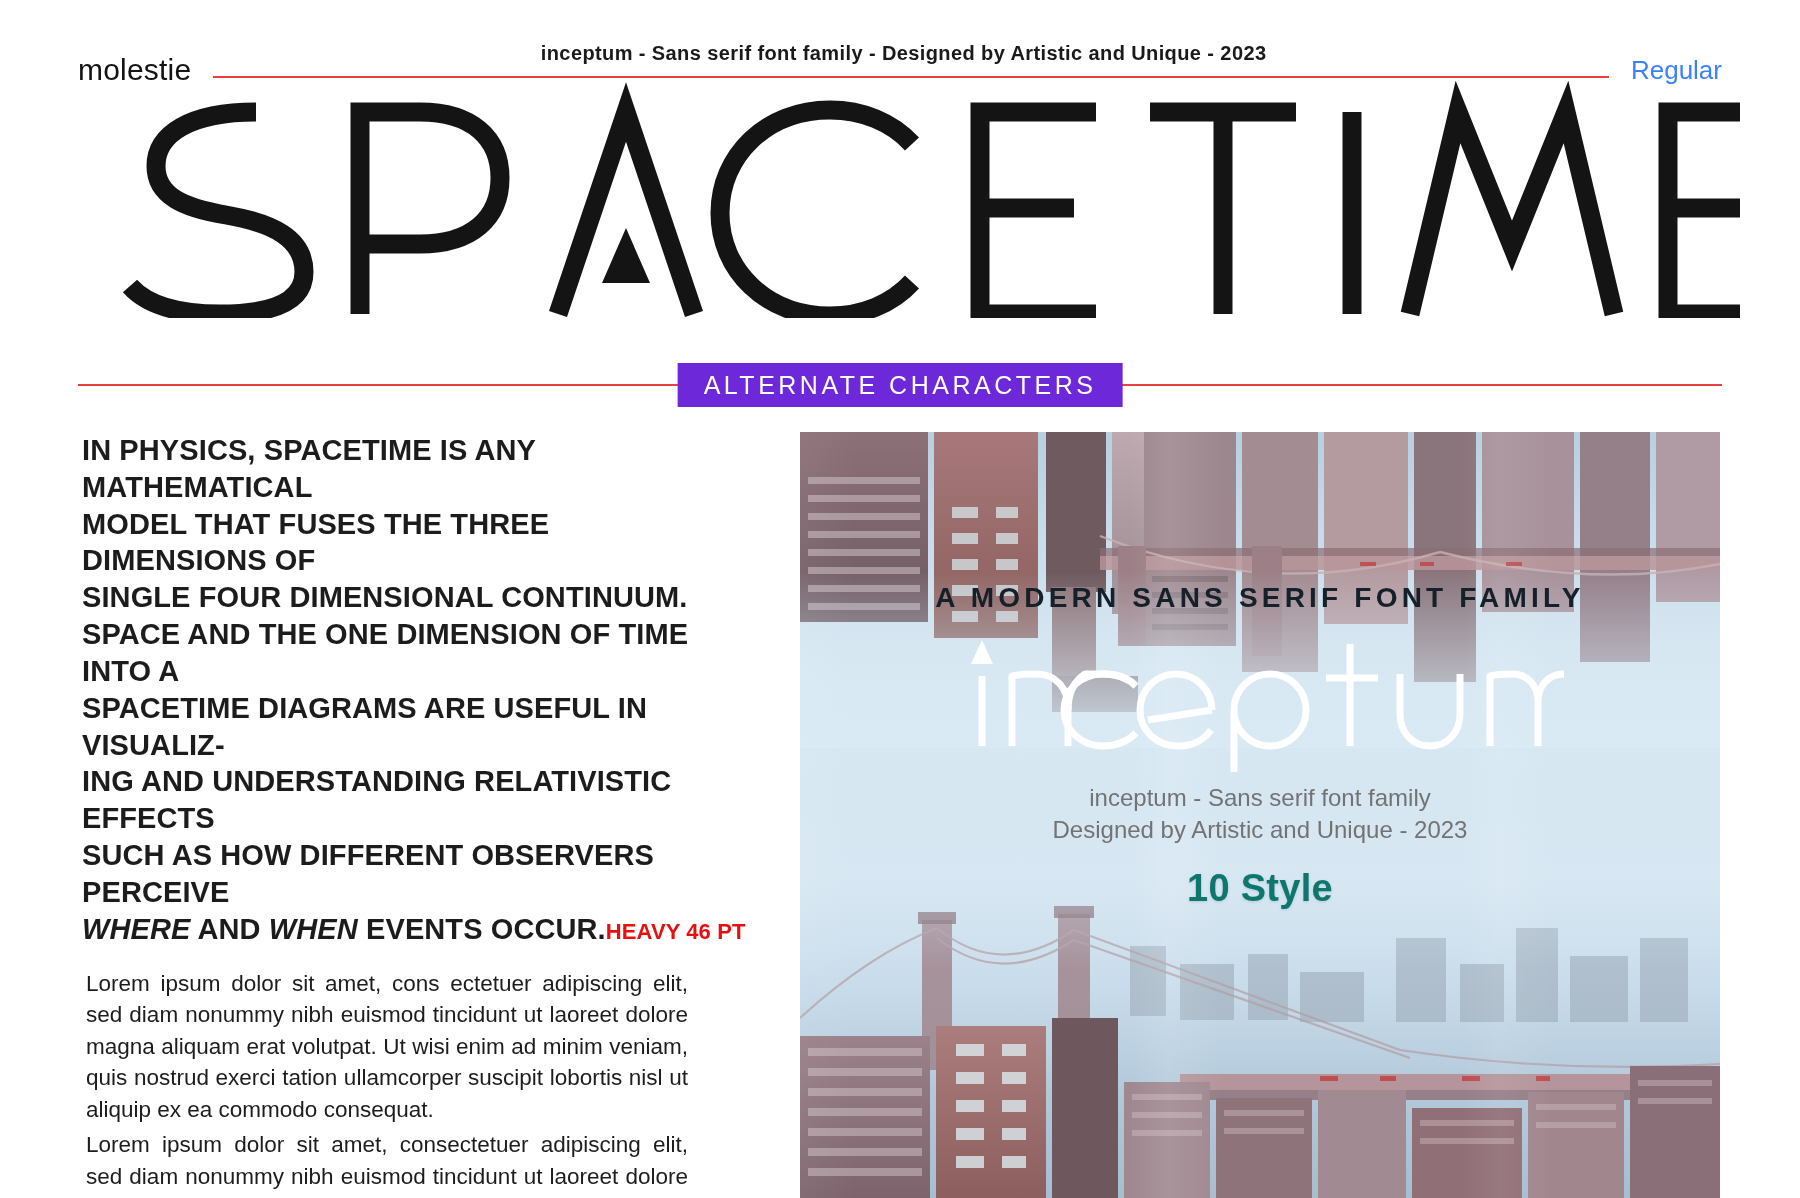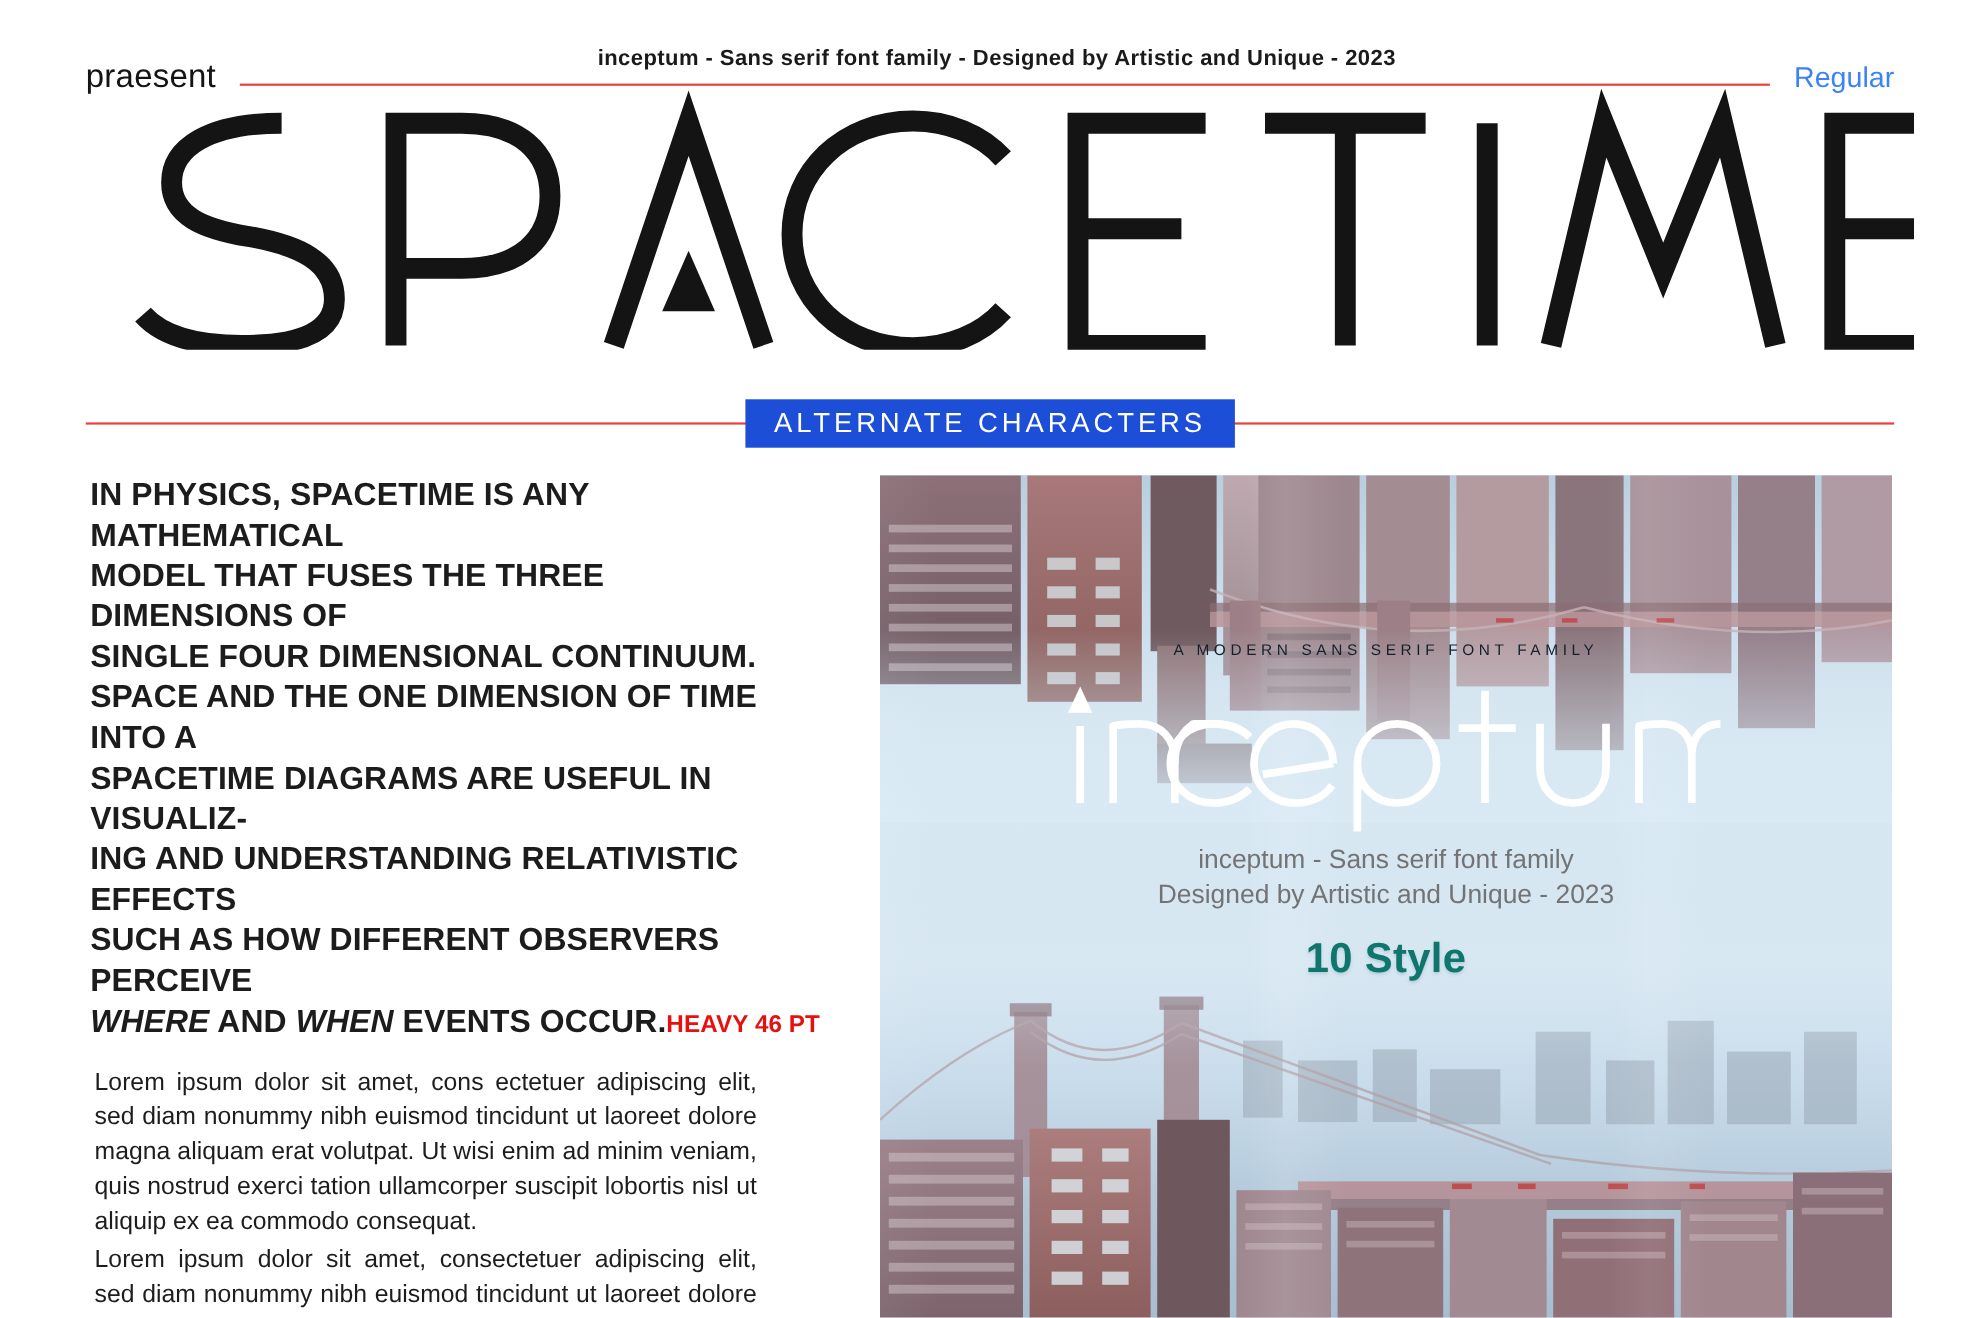--- a/index.html
+++ b/index.html
@@ -43,21 +43,21 @@
 
   
   .altstrip{
     position:absolute;left:78px;right:78px;top:363px;height:44px;
   }
   .altstrip .line{
     position:absolute;left:0;right:0;top:21px;height:2px;background:#e8413c;
   }
   .altbadge{
     position:absolute;left:50%;top:0;transform:translateX(-50%);
-    background:#1d4ed8;color:#ffffff;
+    background:#6d28d9;color:#ffffff;
     height:44px;min-width:440px;
     display:flex;align-items:center;justify-content:center;
     font-size:25px;letter-spacing:3.5px;font-weight:400;
     padding:0 26px;box-sizing:border-box;white-space:nowrap;
   }
 
   
   .leftcol{
     position:absolute;left:82px;top:432px;width:610px;
   }
@@ -130,42 +130,42 @@
         rgba(255,255,255,0) 72%, rgba(255,255,255,.07) 76%,
         rgba(255,255,255,0) 82%);
     pointer-events:none;
   }
 
   .panel-text{
     position:absolute;left:0;right:0;top:150px;text-align:center;
     padding:0 40px;box-sizing:border-box;
   }
   .tagline-small{
-    font-size:14px;letter-spacing:4.2px;color:#15202b;font-weight:400;
+    font-size:28px;letter-spacing:4.2px;color:#15202b;font-weight:700;
     white-space:nowrap;
   }
   .wordmark{
     margin-top:10px;
   }
   .wordmark-svg{display:block;width:100%;height:150px;}
   .credits{
     margin-top:8px;color:#737373;font-size:24px;line-height:1.32;font-weight:400;
   }
   .stylecount{
     margin-top:22px;color:#0f766e;font-size:38px;font-weight:700;letter-spacing:.3px;
     text-shadow:0 1px 3px rgba(120,150,175,.35);
   }
 </style>
 </head>
 <body>
 
 <div class="poster">
 
   <div class="topbar">
-    <div class="brand-left">praesent</div>
+    <div class="brand-left">molestie</div>
     <div class="rule-wrap">
       <div class="rule-caption">inceptum - Sans serif font family - Designed by Artistic and Unique - 2023</div>
       <div class="rule"></div>
     </div>
     <div class="brand-right">Regular</div>
   </div>
 
   <div class="title-wrap">
     <svg class="title-svg" viewBox="0 0 1680 240" preserveAspectRatio="xMidYMid meet">
       <g fill="none" stroke="#141414" stroke-width="19" stroke-linecap="butt" stroke-linejoin="miter">

